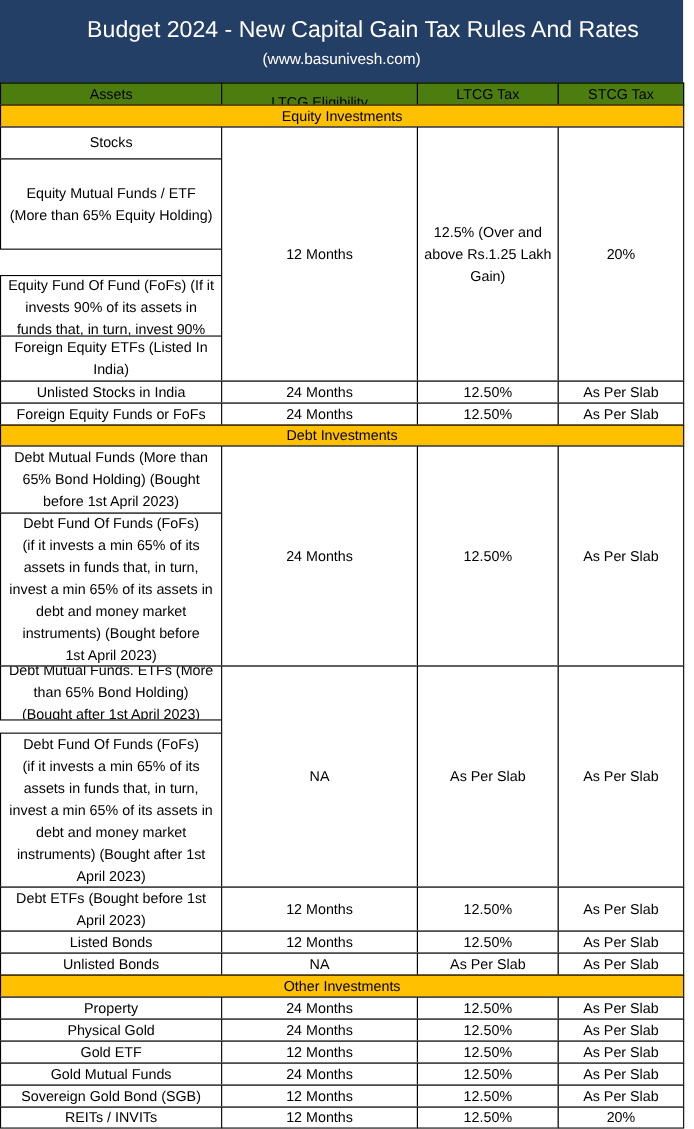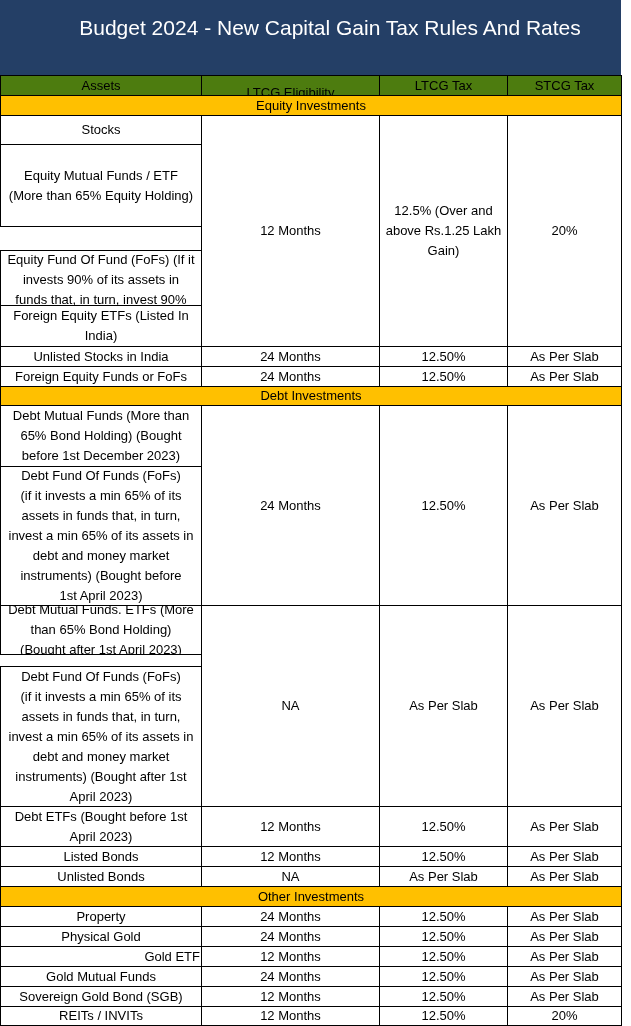--- a/index.html
+++ b/index.html
@@ -19,20 +19,21 @@
   .c2 { left:379px; width:129px; }
   .c3 { left:507px; width:115px; }
   .hdr { background:#4d7c0f; }
   .band { left:0; width:622px; background:#FFC000; }
 </style>
 </head>
 <body>
 
 <div class="title-block">
   <div class="title-main">Budget 2024 - New Capital Gain Tax Rules And Rates</div>
+  <div class="title-sub">(www.basunivesh.com)</div>
 </div>
 
 <div class="cell hdr c0" style="top:75px;height:21px;"><span>Assets</span></div>
 <div class="cell hdr c1" style="top:75px;height:35px;"><span>LTCG Eligibility</span></div>
 <div class="cell hdr c2" style="top:75px;height:21px;"><span>LTCG Tax</span></div>
 <div class="cell hdr c3" style="top:75px;height:21px;"><span>STCG Tax</span></div>
 
 <div class="cell band" style="top:95px;height:21px;"><span>Equity Investments</span></div>
 
 <div class="cell c0" style="top:115px;height:30px;"><span>Stocks</span></div>
@@ -57,21 +58,21 @@
 
 <div class="cell c0" style="top:366px;height:21px;"><span>Foreign Equity Funds or FoFs</span></div>
 <div class="cell c1" style="top:366px;height:21px;"><span>24 Months</span></div>
 <div class="cell c2" style="top:366px;height:21px;"><span>12.50%</span></div>
 <div class="cell c3" style="top:366px;height:21px;"><span>As Per Slab</span></div>
 
 <div class="cell band" style="top:386px;height:20px;"><span>Debt Investments</span></div>
 
 <div class="cell c0" style="top:405px;height:62px;"><span>Debt Mutual Funds (More than
 65% Bond Holding) (Bought
-before 1st December 2023)</span></div>
+before 1st April 2023)</span></div>
 <div class="cell c0" style="top:466px;height:140px;"><span>Debt Fund Of Funds (FoFs)
 (if it invests a min 65% of its
 assets in funds that, in turn,
 invest a min 65% of its assets in
 debt and money market
 instruments) (Bought before
 1st April 2023)</span></div>
 <div class="cell c1" style="top:405px;height:201px;"><span>24 Months</span></div>
 <div class="cell c2" style="top:405px;height:201px;"><span>12.50%</span></div>
 <div class="cell c3" style="top:405px;height:201px;"><span>As Per Slab</span></div>
@@ -111,21 +112,21 @@
 <div class="cell c0" style="top:906px;height:21px;"><span>Property</span></div>
 <div class="cell c1" style="top:906px;height:21px;"><span>24 Months</span></div>
 <div class="cell c2" style="top:906px;height:21px;"><span>12.50%</span></div>
 <div class="cell c3" style="top:906px;height:21px;"><span>As Per Slab</span></div>
 
 <div class="cell c0" style="top:926px;height:21px;"><span>Physical Gold</span></div>
 <div class="cell c1" style="top:926px;height:21px;"><span>24 Months</span></div>
 <div class="cell c2" style="top:926px;height:21px;"><span>12.50%</span></div>
 <div class="cell c3" style="top:926px;height:21px;"><span>As Per Slab</span></div>
 
-<div class="cell c0" style="top:946px;height:21px;justify-content:flex-end;"><span>Gold ETF</span></div>
+<div class="cell c0" style="top:946px;height:21px;"><span>Gold ETF</span></div>
 <div class="cell c1" style="top:946px;height:21px;"><span>12 Months</span></div>
 <div class="cell c2" style="top:946px;height:21px;"><span>12.50%</span></div>
 <div class="cell c3" style="top:946px;height:21px;"><span>As Per Slab</span></div>
 
 <div class="cell c0" style="top:966px;height:21px;"><span>Gold Mutual Funds</span></div>
 <div class="cell c1" style="top:966px;height:21px;"><span>24 Months</span></div>
 <div class="cell c2" style="top:966px;height:21px;"><span>12.50%</span></div>
 <div class="cell c3" style="top:966px;height:21px;"><span>As Per Slab</span></div>
 
 <div class="cell c0" style="top:986px;height:21px;"><span>Sovereign Gold Bond (SGB)</span></div>

